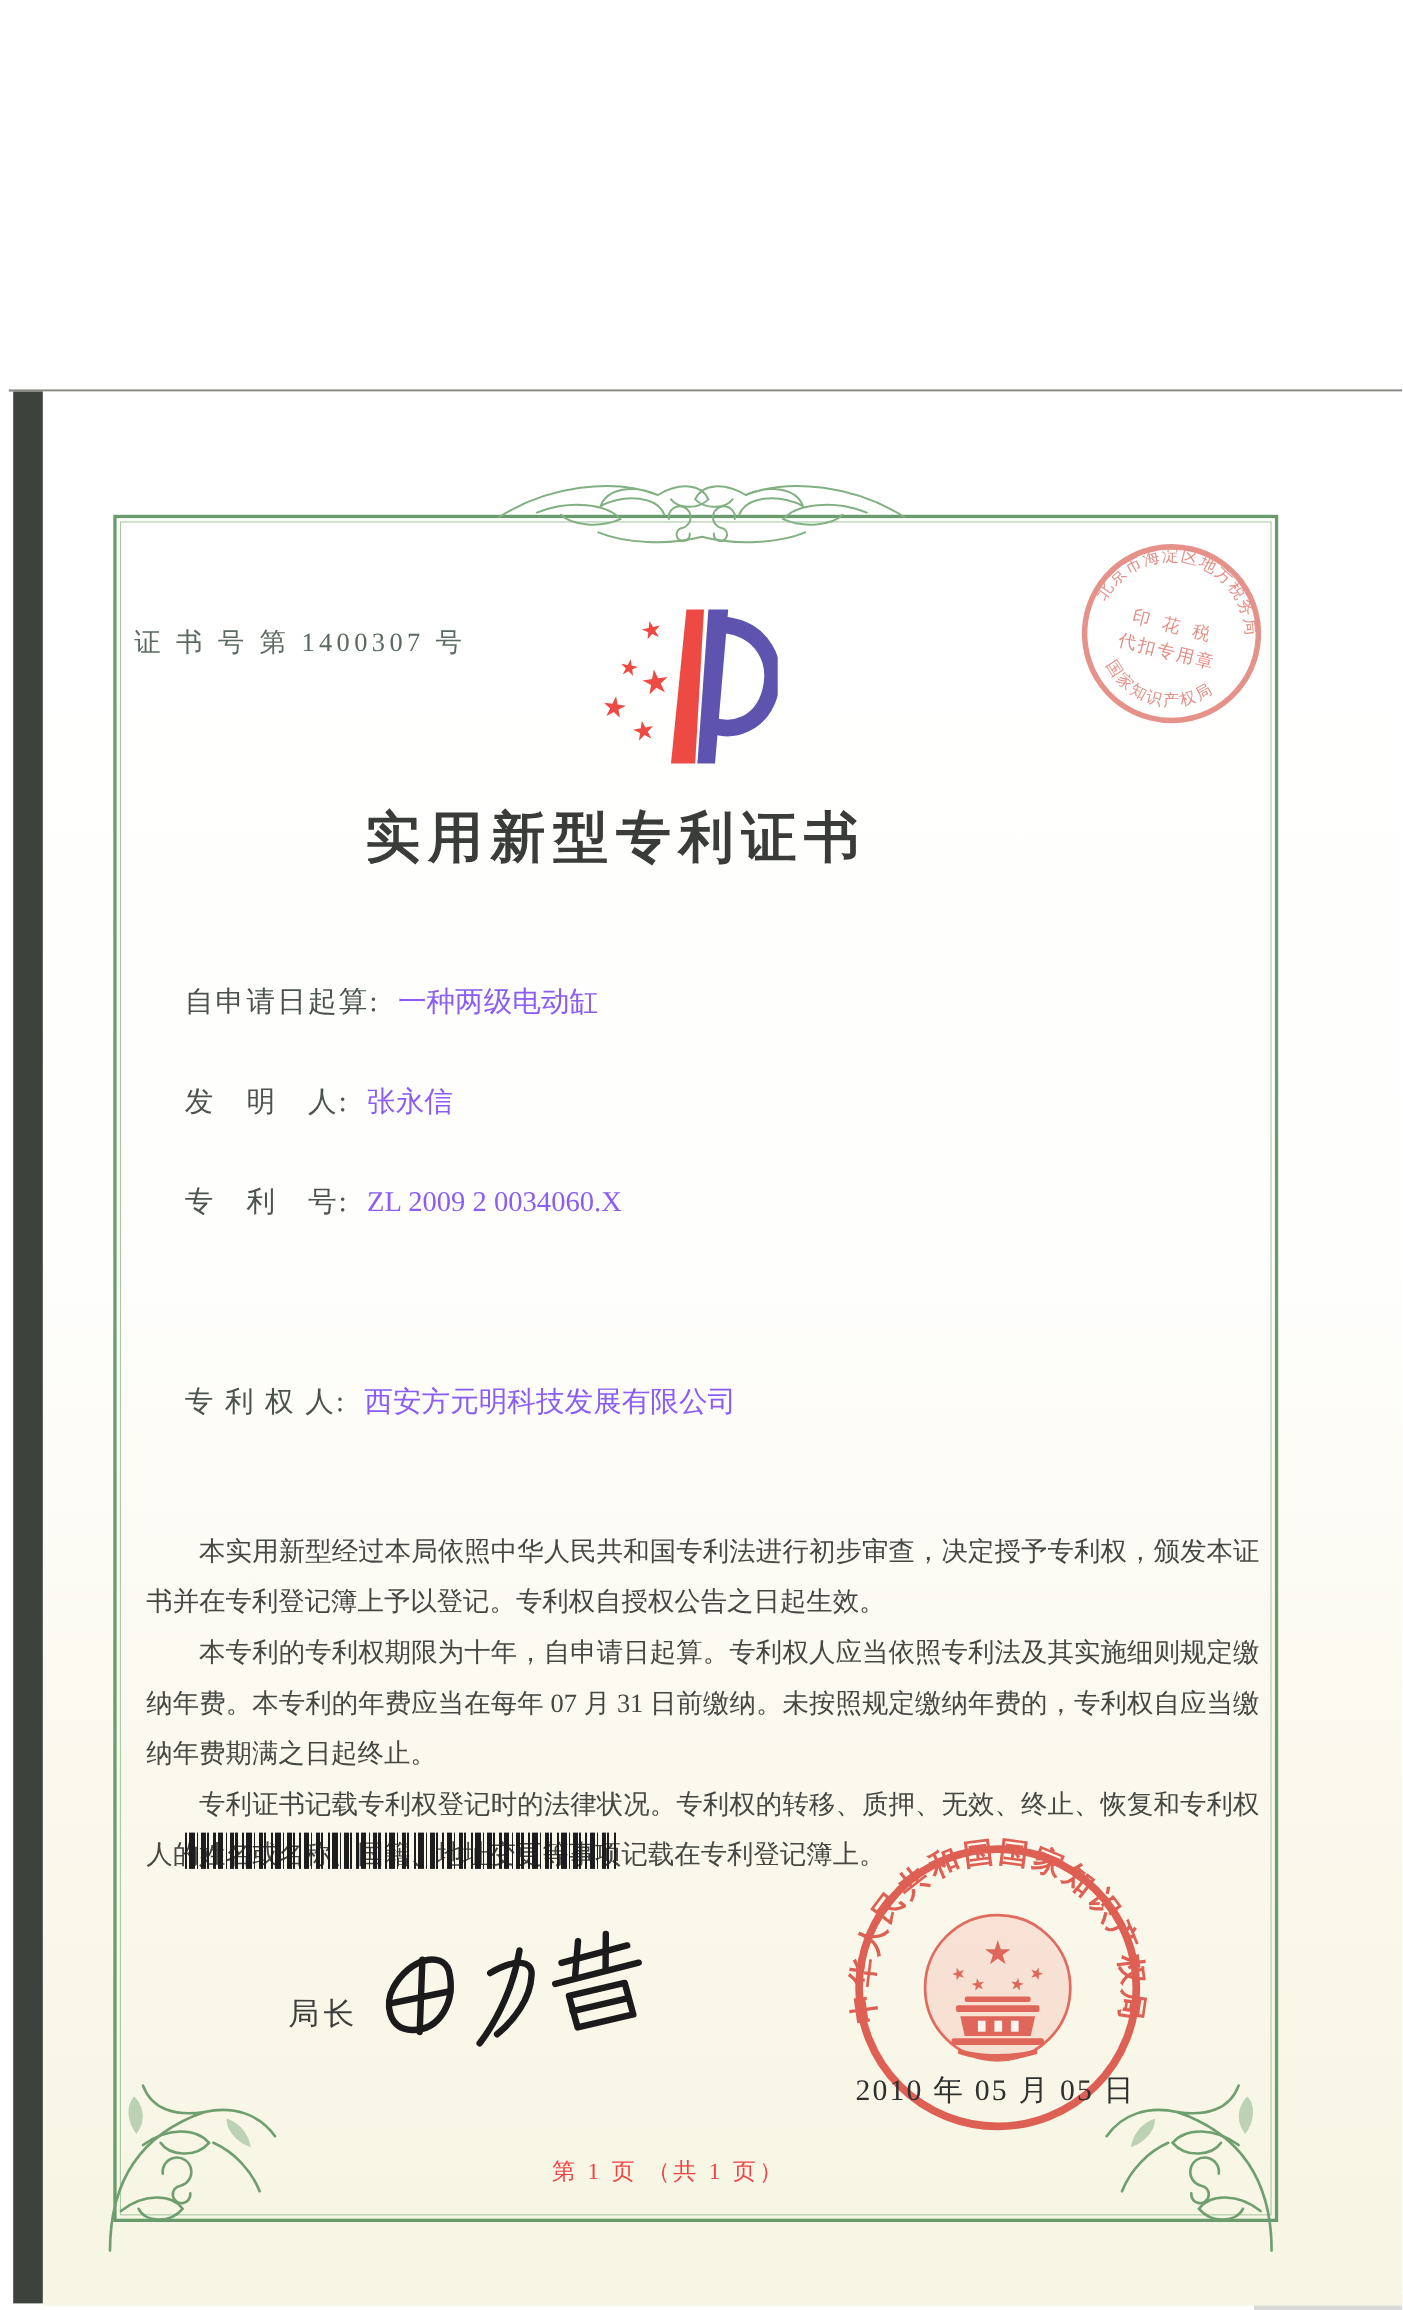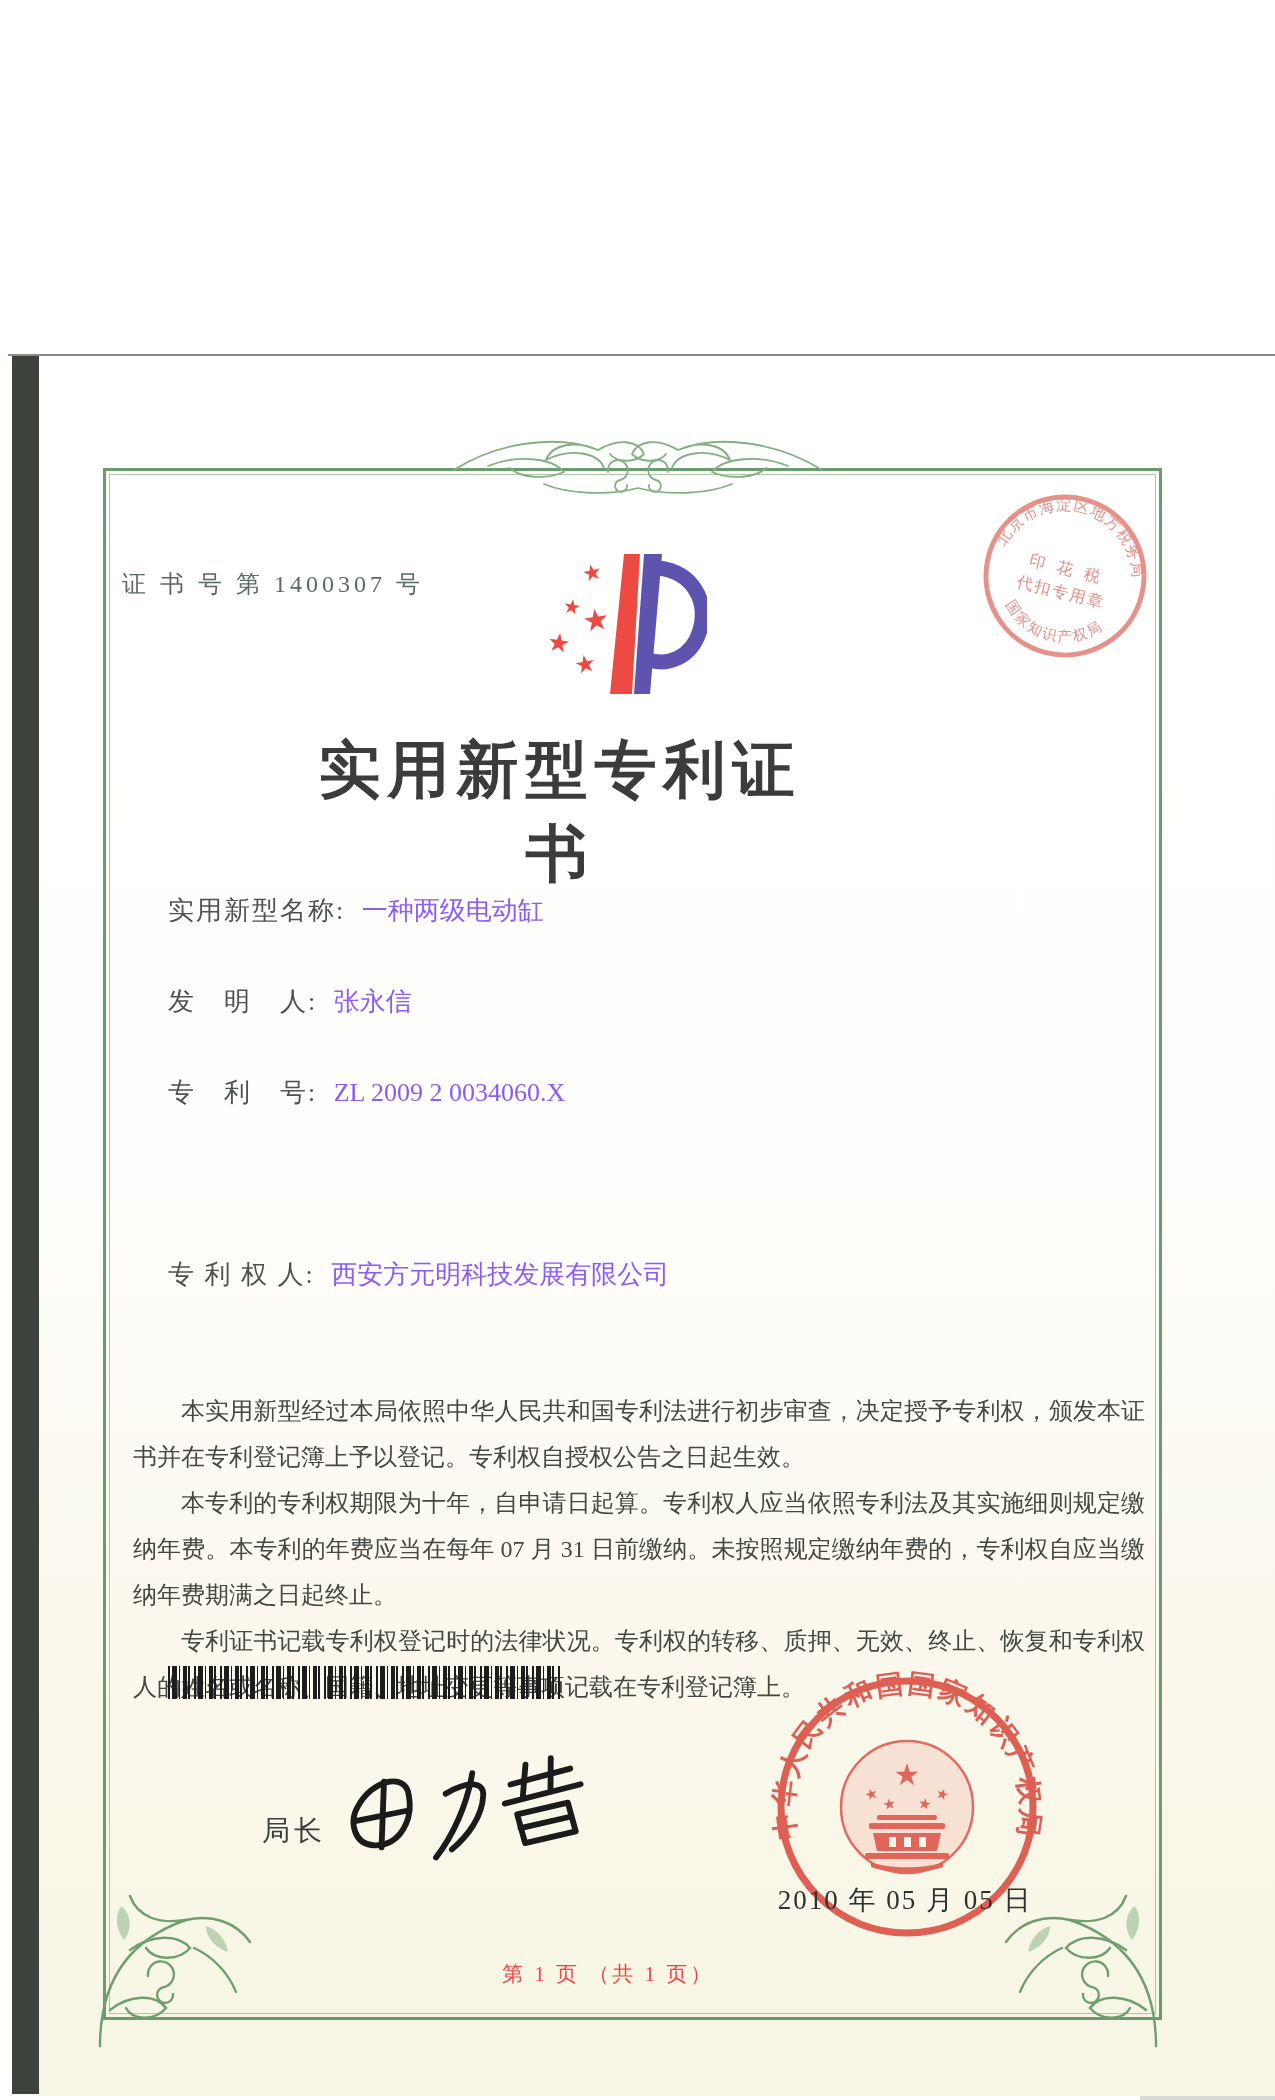--- a/index.html
+++ b/index.html
@@ -23,21 +23,21 @@
            border:3px solid #699b6c; box-sizing:border-box; }
   .frame-inner { position:absolute; inset:3px; border:1px solid #a9c9a3; }
   .ornament { position:absolute; pointer-events:none; }
   .orn-top { left:448px; top:420px; width:380px; height:92px; }
   .orn-bl { left:86px;  top:1886px; width:170px; height:170px; }
   .orn-br { left:1000px; top:1886px; width:170px; height:170px; }
   
   .cert-no { position:absolute; left:122px; top:568px; font-size:24px; letter-spacing:4px; color:#5b6a61; }
   .logo { position:absolute; left:532px; top:546px; width:175px; height:160px; }
   .title { position:absolute; left:300px; top:728px; width:520px; text-align:center;
-           font-size:62px; font-weight:600; letter-spacing:7px; color:#3a3c3a; margin:0; }
+           font-size:50px; font-weight:600; letter-spacing:7px; color:#3a3c3a; margin:0; }
   .field { position:absolute; left:168px; font-size:26px; color:#4c534e; white-space:nowrap; }
   .field .lbl { letter-spacing:2px; }
   .field .val { margin-left:10px; color:#8b5cf6; }
   .f0 { top:893px; }  .f1 { top:984px; }  .f2 { top:1075px; }
   .f3 { top:1166px; } .f4 { top:1257px; } .f5 { top:1347px; }
   .bodytext { position:absolute; left:133px; top:1388px; width:1012px;
               font-size:24px; line-height:46px; color:#454743; text-align:justify; }
   .bodytext p { margin:0; text-indent:2em; }
   .barcode { position:absolute; left:168px; top:1666px; width:393px; height:33px;
     background:repeating-linear-gradient(90deg,
@@ -126,21 +126,21 @@
       <text x="30" y="66" font-size="20" transform="rotate(10 30 66)">★</text>
       <text x="52" y="86" font-size="30" transform="rotate(-8 52 86)">★</text>
       <text x="14" y="104" font-size="26" transform="rotate(8 14 104)">★</text>
       <text x="44" y="128" font-size="24" transform="rotate(-10 44 128)">★</text>
     </g>
   </svg>
 
   <h1 class="title">实用新型专利证书</h1>
 
   <div class="field f0">
-    <span class="lbl">实用新型名称:</span>
+    <span class="lbl">自申请日起算:</span>
     <span class="val">一种两级电动缸</span>
   </div>
   <div class="field f1">
     <span class="lbl">发　明　人:</span>
     <span class="val">张永信</span>
   </div>
   <div class="field f2">
     <span class="lbl">专　利　号:</span>
     <span class="val">ZL 2009 2 0034060.X</span>
   </div>

